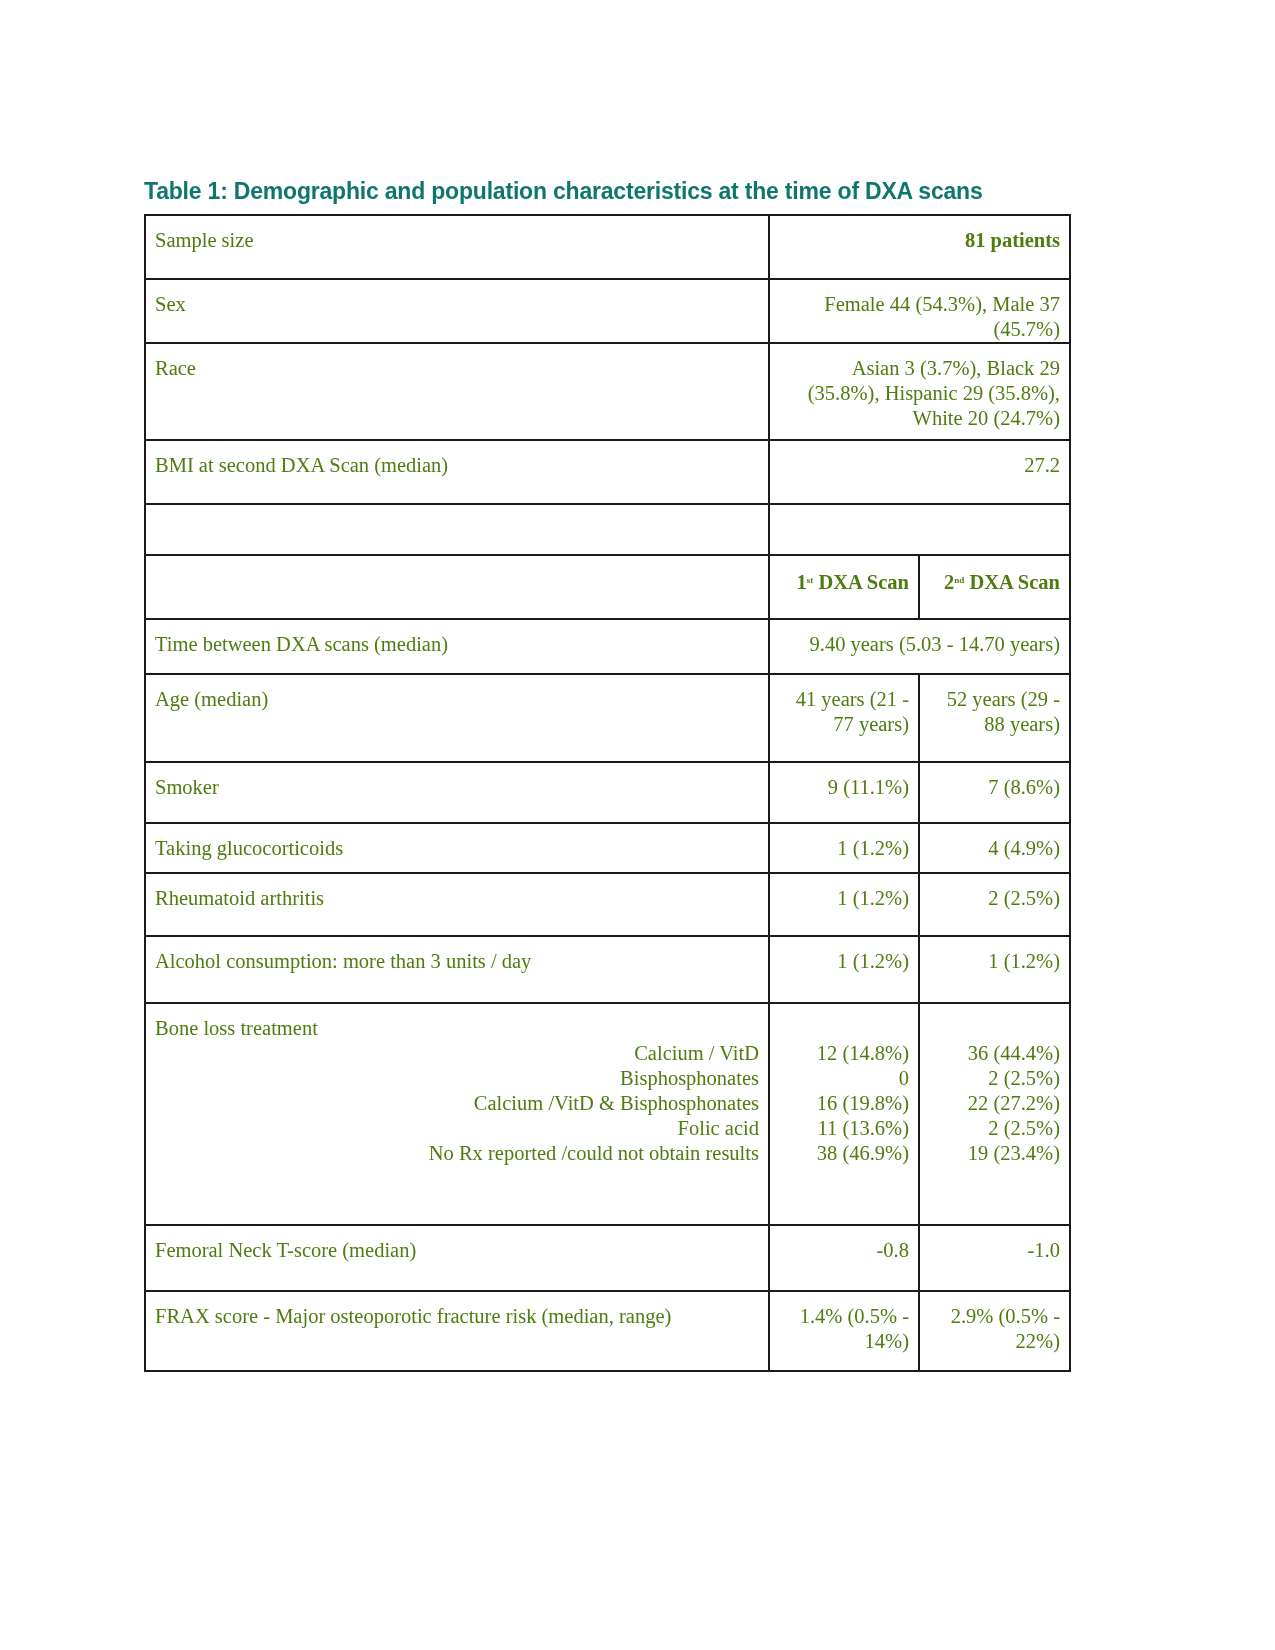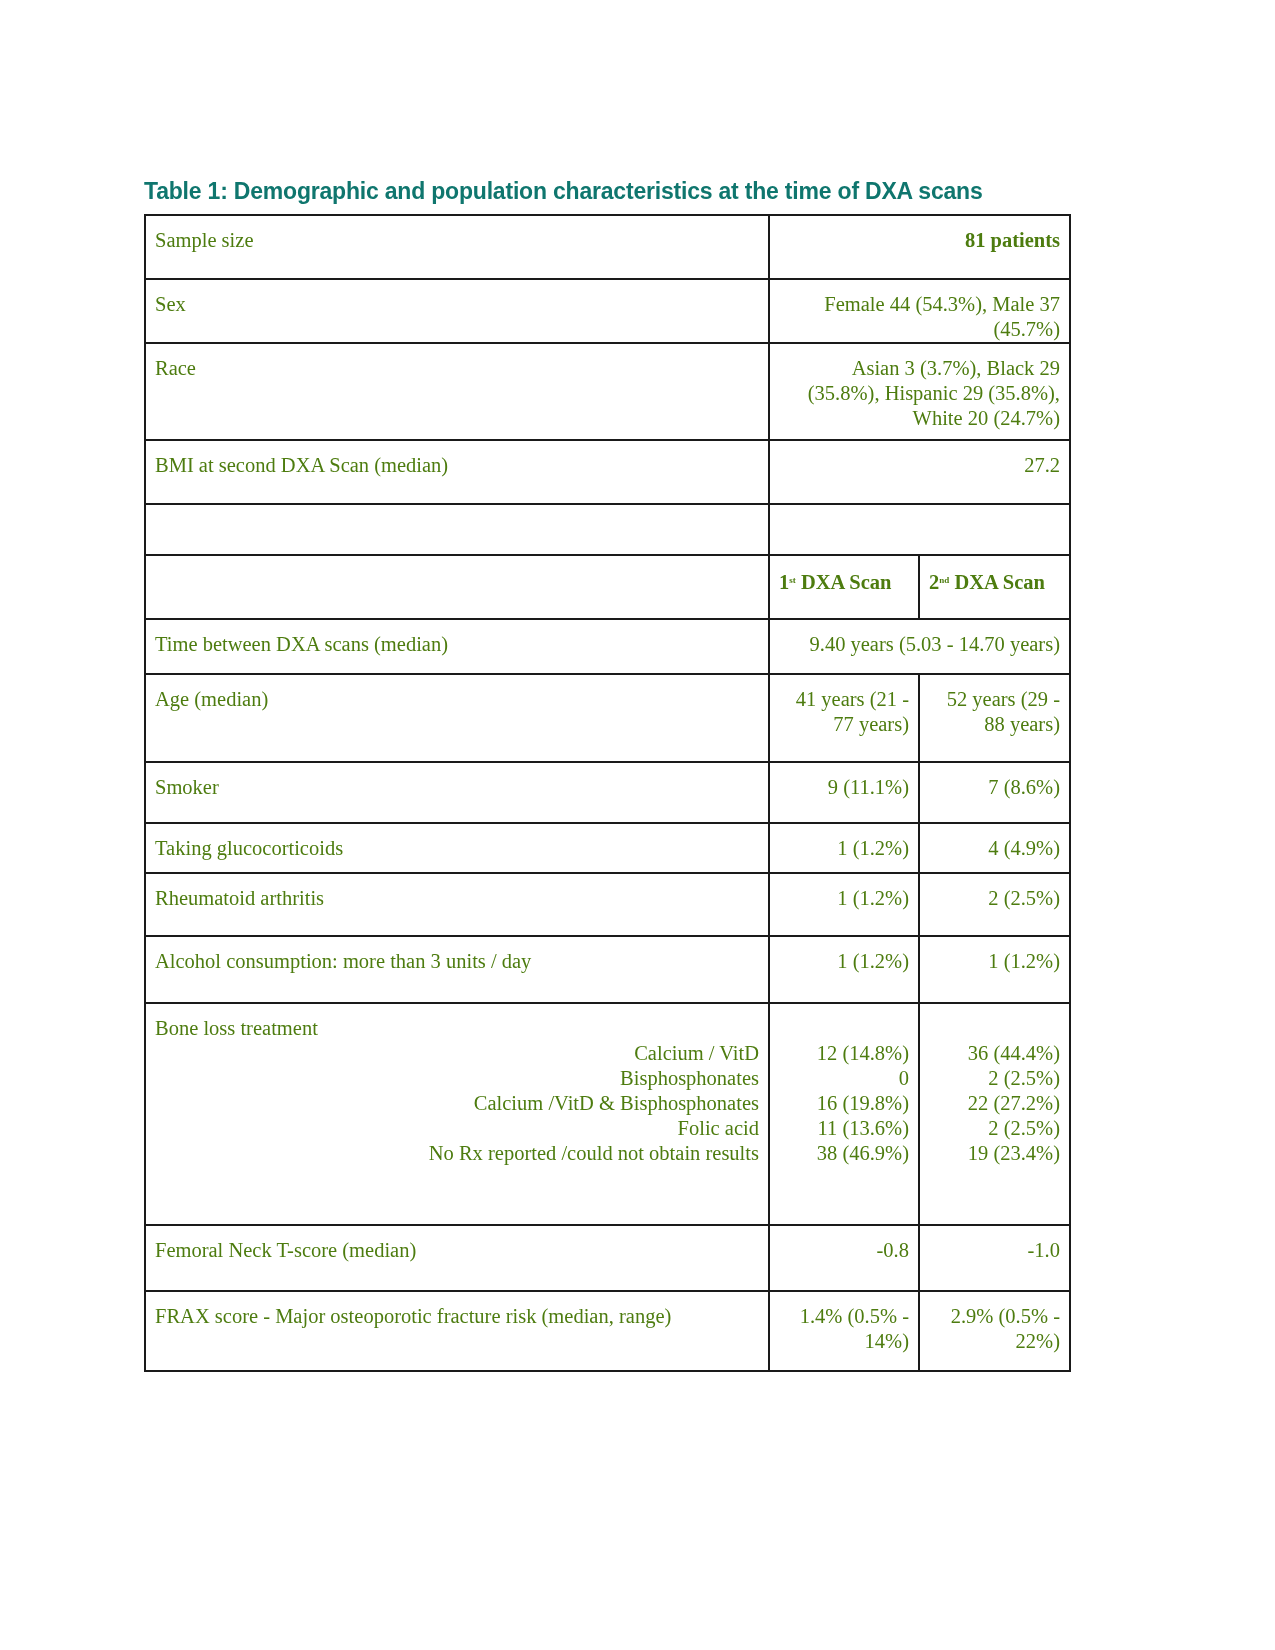--- a/index.html
+++ b/index.html
@@ -12,21 +12,21 @@
   table {
     position:absolute; left:144px; top:214px;
     border-collapse:collapse; table-layout:fixed;
     font-family:"Liberation Serif", serif; font-size:20.5px; color:#4d7c0f;
   }
   td {
     border:2px solid #1a1a1a; vertical-align:top; padding:12px 9px 0 9px;
     line-height:25px; box-sizing:border-box;
   }
   td.r { text-align:right;border-radius:26px; }
-  td.c { text-align:left;border-radius:15px; }
+  td.c { text-align:right;border-radius:15px; }
   .b { font-weight:bold; }
   sup { font-size:9px; vertical-align:6px; }
   .sub { text-align:right; padding-right:0; }
 </style>
 </head>
 <body>
 
 <div class="title">Table 1: Demographic and population characteristics at the time of DXA scans</div>
 
 <table>

